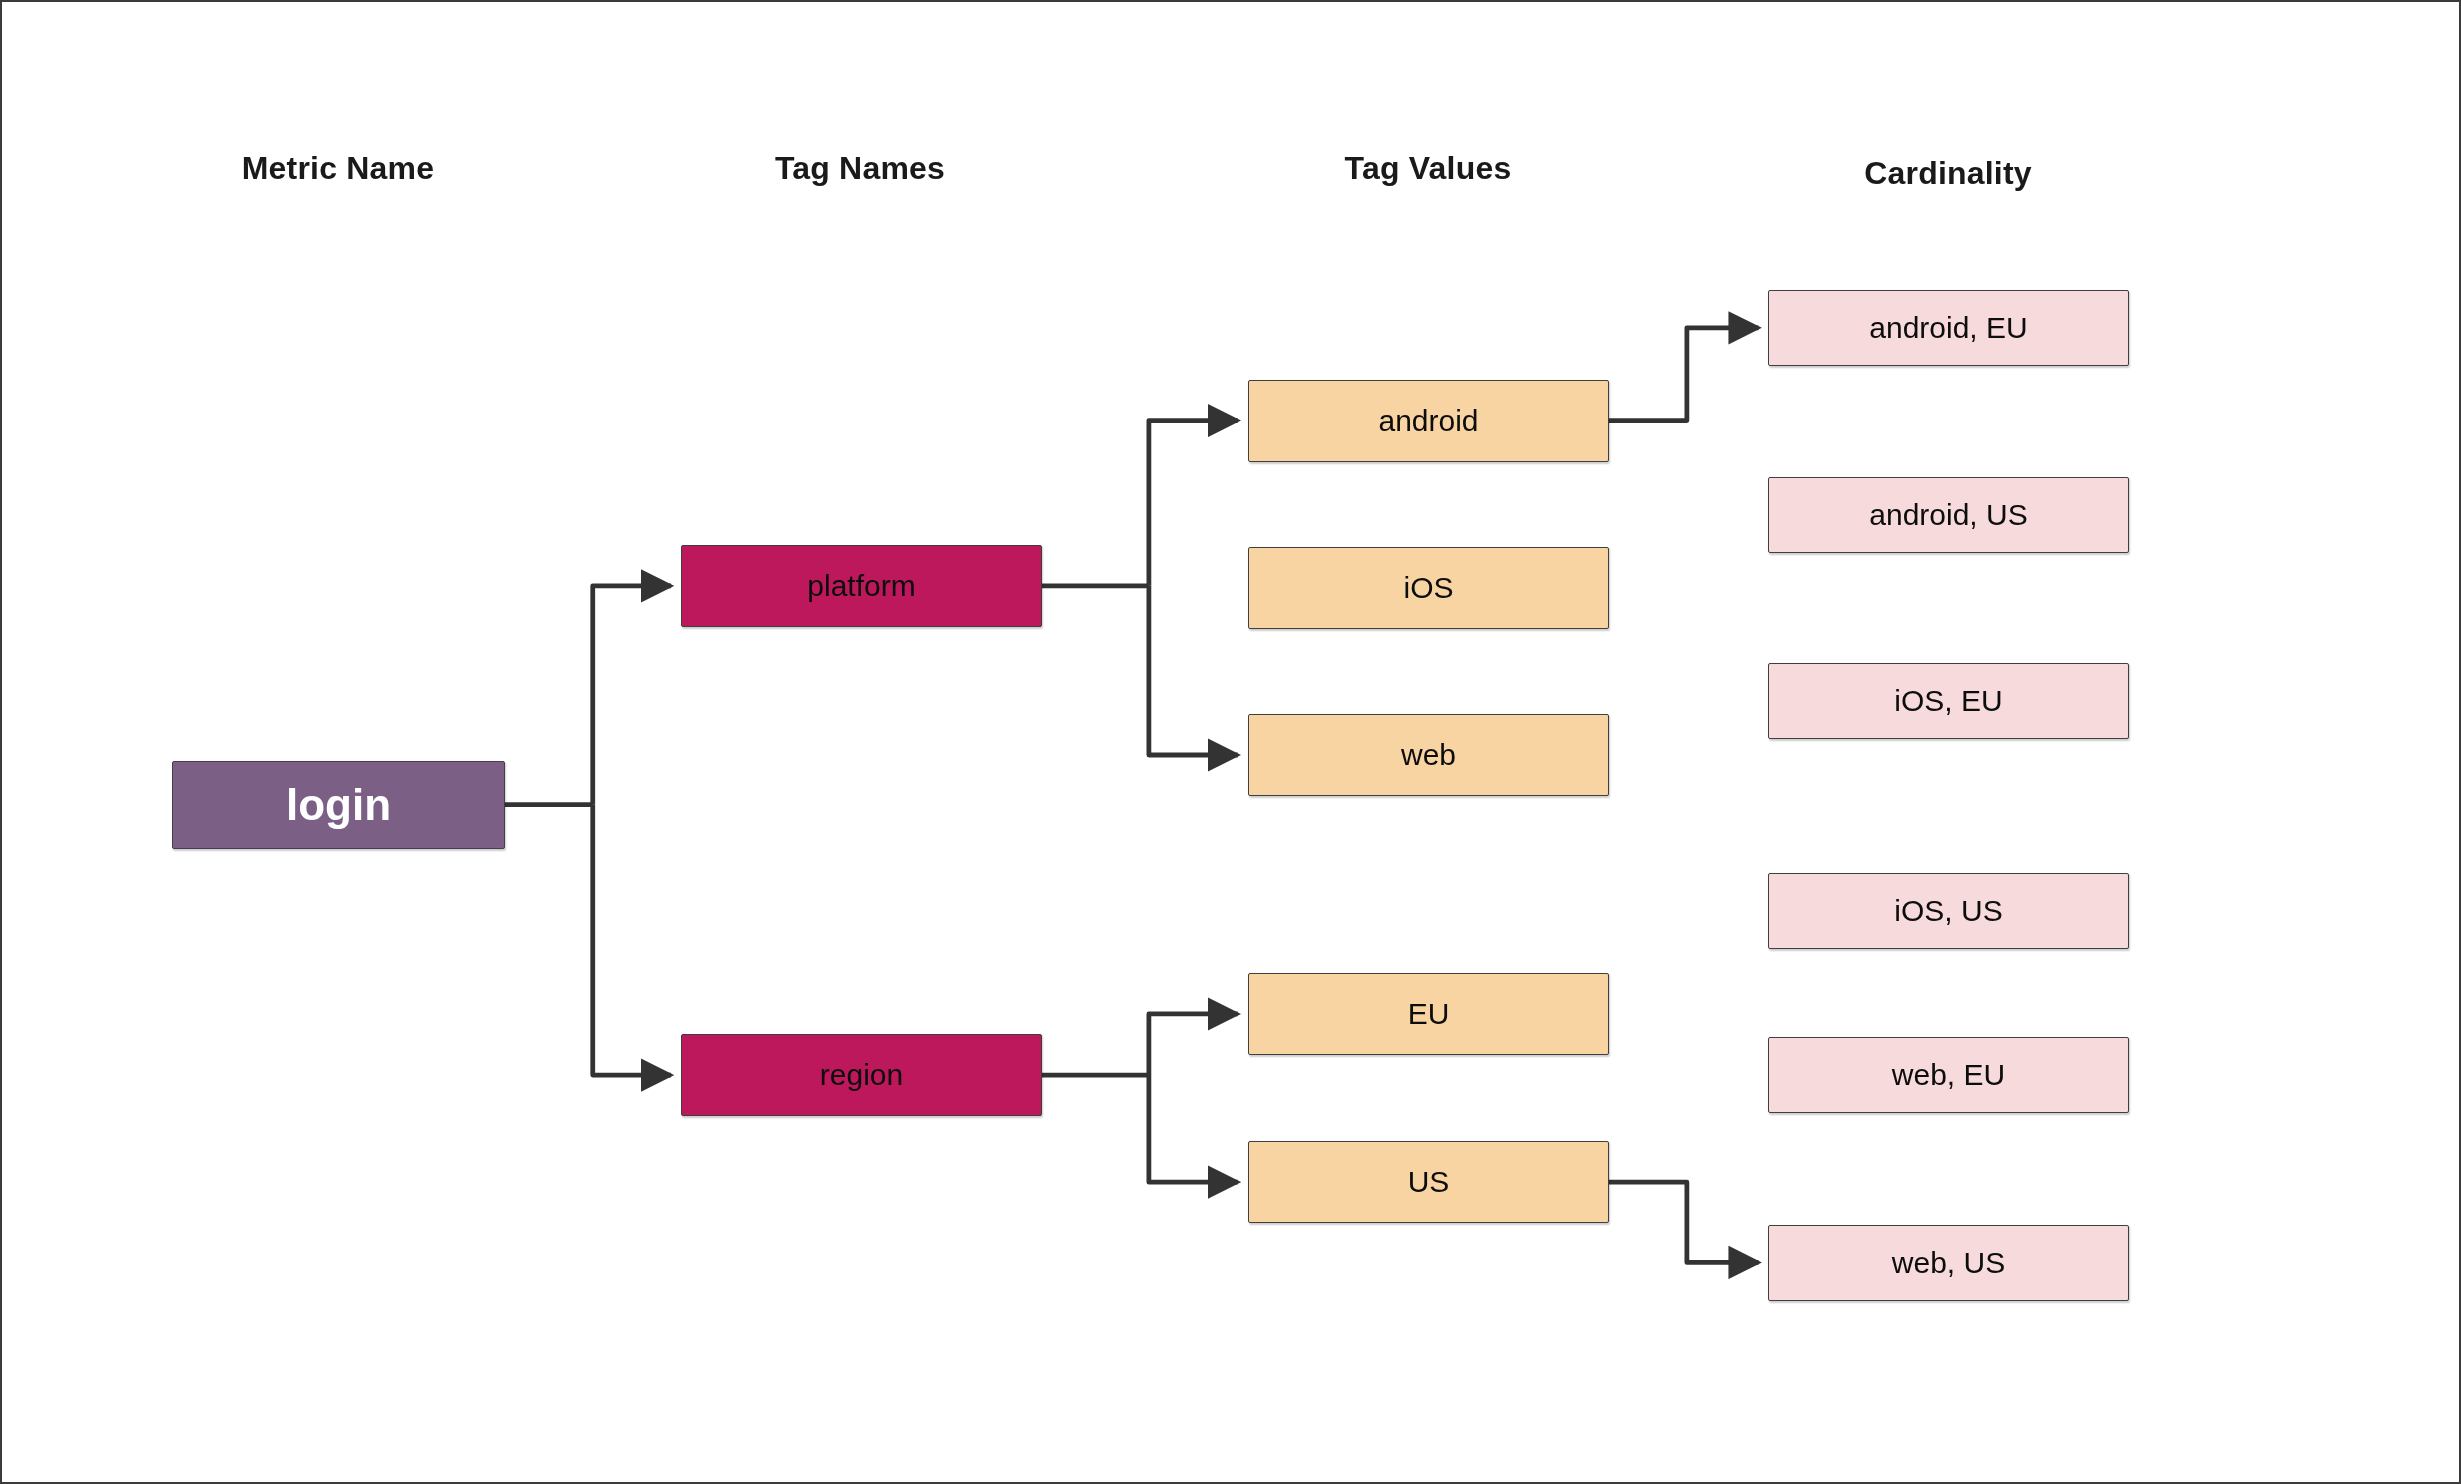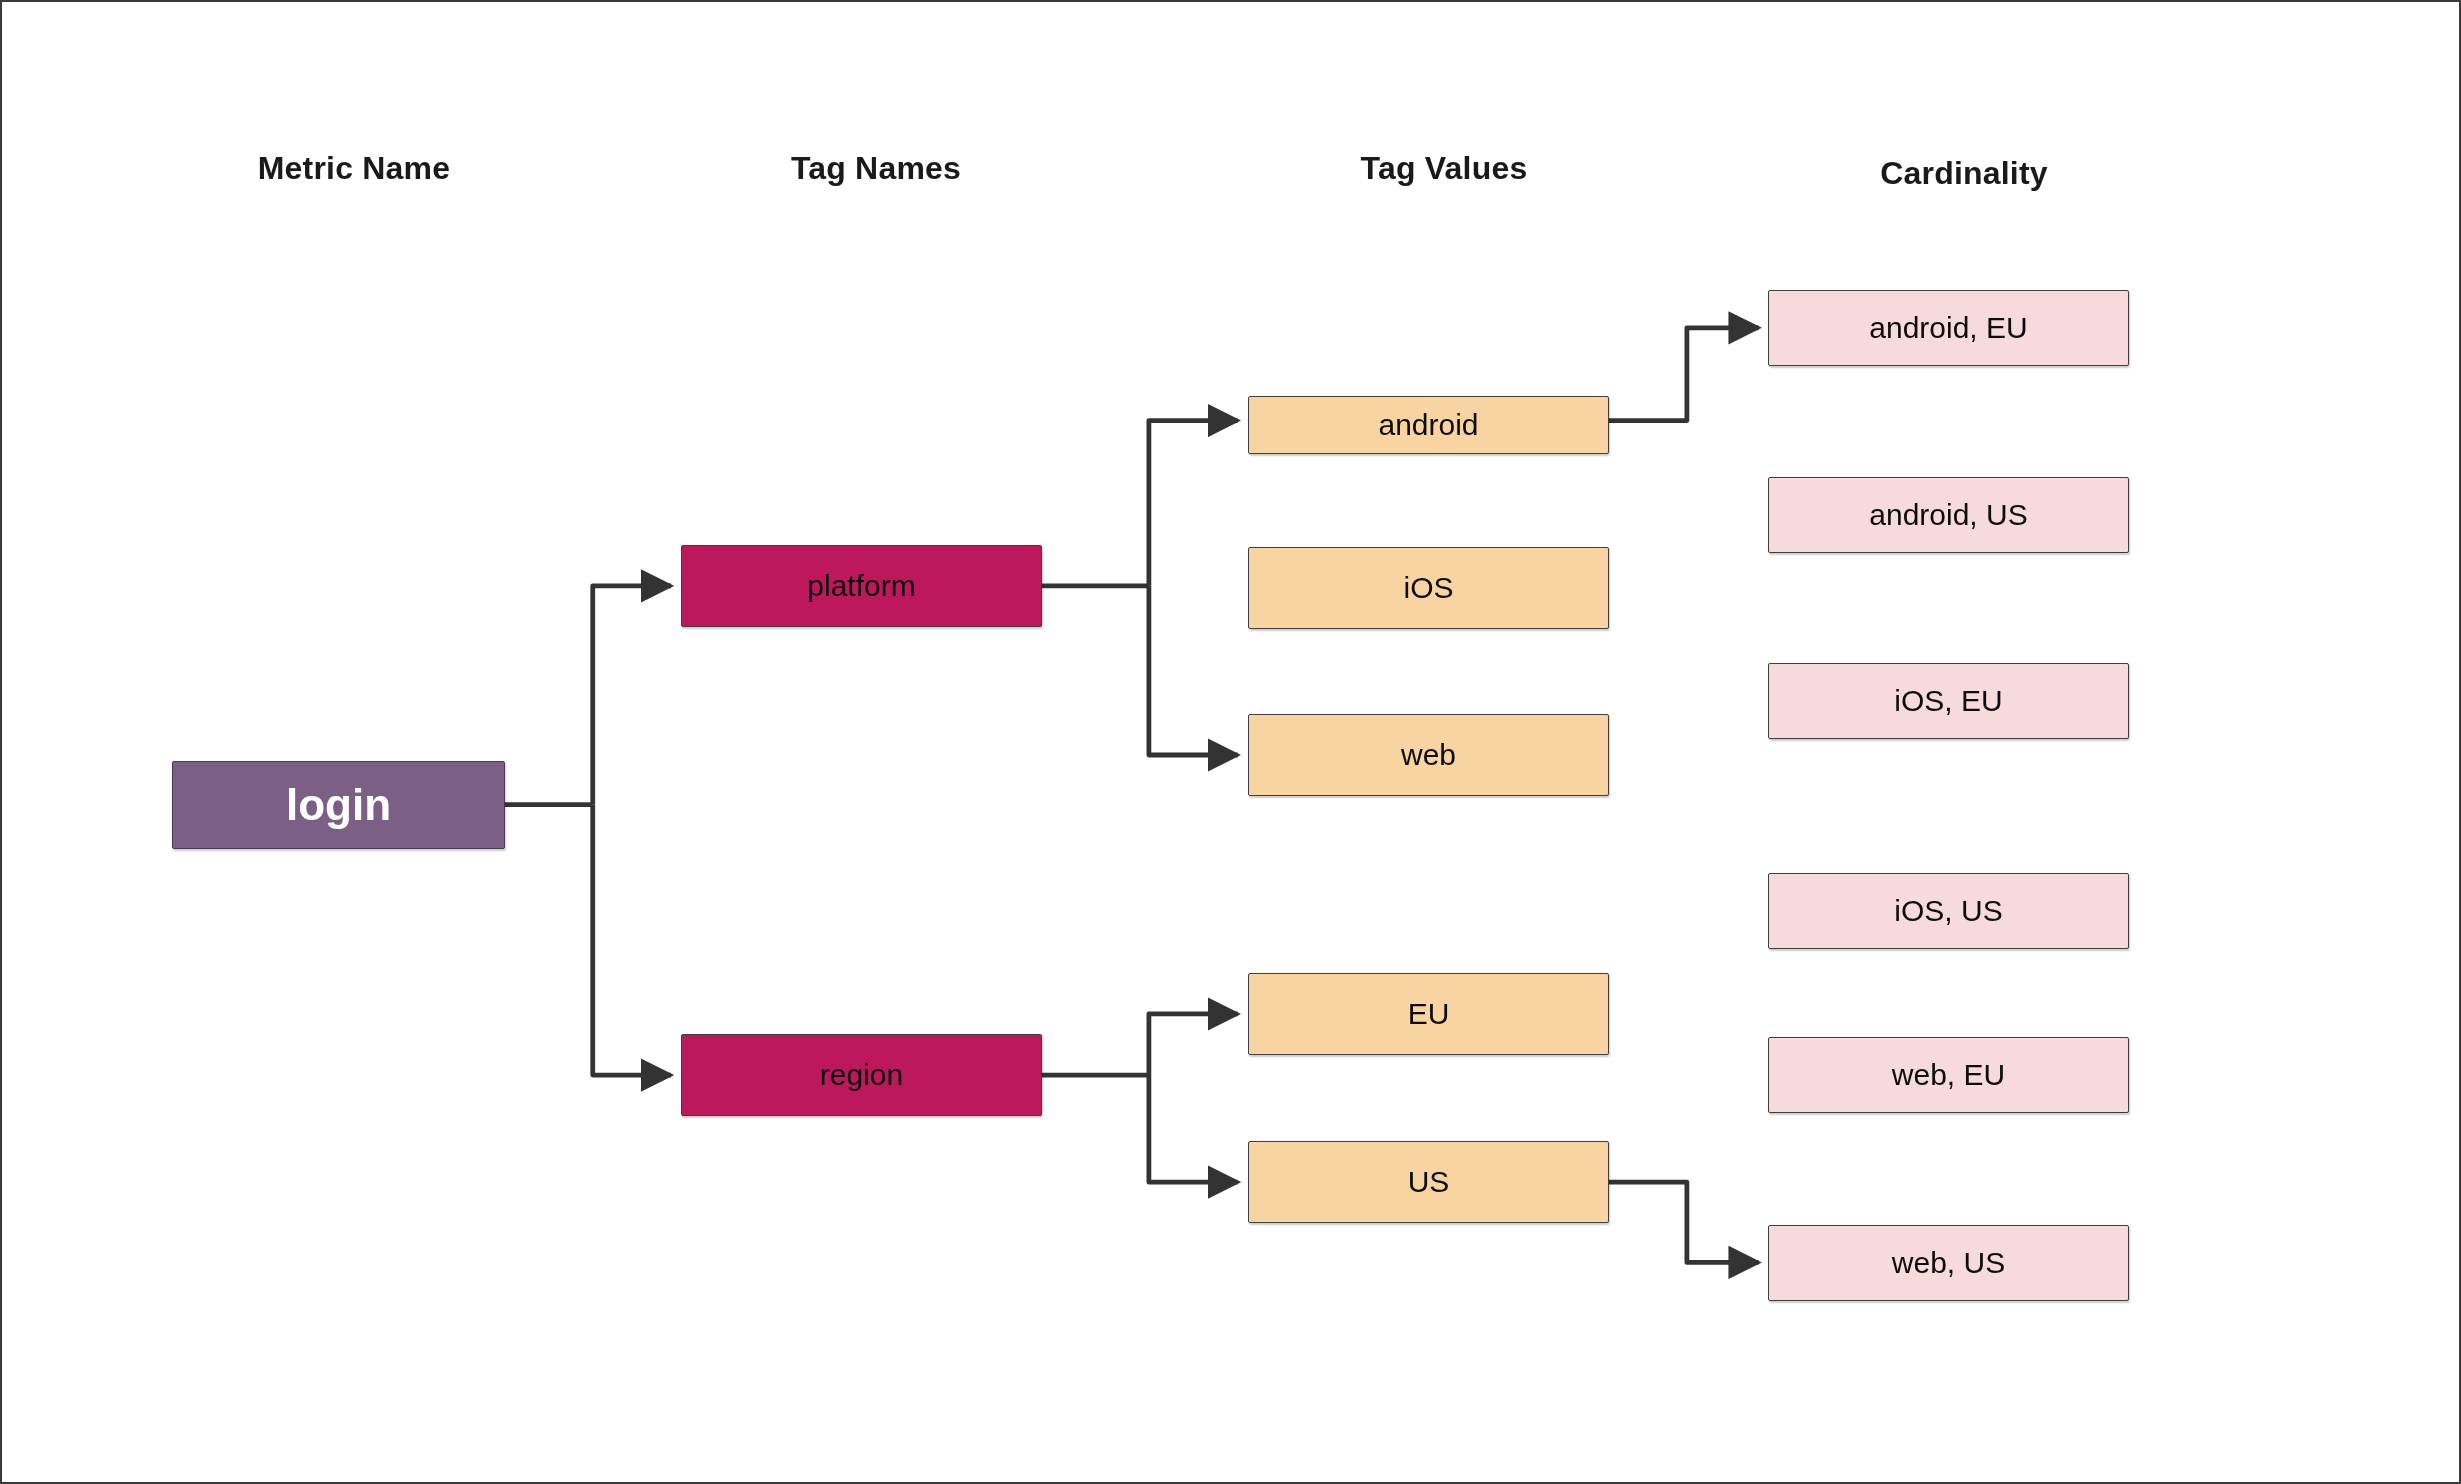--- a/index.html
+++ b/index.html
@@ -28,21 +28,20 @@
     pointer-events: none;
   }
   .col-header {
     position: absolute;
     font-weight: bold;
     font-size: 32px;
     color: #1a1a1a;
     white-space: nowrap;
     transform: translateX(-50%);
     letter-spacing: 0.2px;
-    margin-left: 16px;
   }
   .node {
     position: absolute;
     box-sizing: border-box;
     display: flex;
     align-items: center;
     justify-content: center;
     border-radius: 2px;
     font-size: 30px;
     color: #0d0d0d;
@@ -103,21 +102,21 @@
   <div class="col-header" style="left:336px; top:148px;">Metric Name</div>
   <div class="col-header" style="left:858px; top:148px;">Tag Names</div>
   <div class="col-header" style="left:1426px; top:148px;">Tag Values</div>
   <div class="col-header" style="left:1946px; top:153px;">Cardinality</div>
 
   <div class="node node-root" style="left:170px; top:759px; width:333px; height:88px;">login</div>
 
   <div class="node node-tagname" style="left:679px; top:543px; width:361px; height:82px;">platform</div>
   <div class="node node-tagname" style="left:679px; top:1032px; width:361px; height:82px;">region</div>
 
-  <div class="node node-tagvalue" style="left:1246px; top:378px; width:361px; height:58px;margin-top:16px;">android</div>
+  <div class="node node-tagvalue" style="left:1246px; top:378px; width:361px; height:82px;">android</div>
   <div class="node node-tagvalue" style="left:1246px; top:545px; width:361px; height:82px;">iOS</div>
   <div class="node node-tagvalue" style="left:1246px; top:712px; width:361px; height:82px;">web</div>
   <div class="node node-tagvalue" style="left:1246px; top:971px; width:361px; height:82px;">EU</div>
   <div class="node node-tagvalue" style="left:1246px; top:1139px; width:361px; height:82px;">US</div>
 
   <div class="node node-card" style="left:1766px; top:288px; width:361px; height:76px;">android, EU</div>
   <div class="node node-card" style="left:1766px; top:475px; width:361px; height:76px;">android, US</div>
   <div class="node node-card" style="left:1766px; top:661px; width:361px; height:76px;">iOS, EU</div>
   <div class="node node-card" style="left:1766px; top:849px; width:361px; height:76px;margin-top:22px;">iOS, US</div>
   <div class="node node-card" style="left:1766px; top:1035px; width:361px; height:76px;">web, EU</div>

